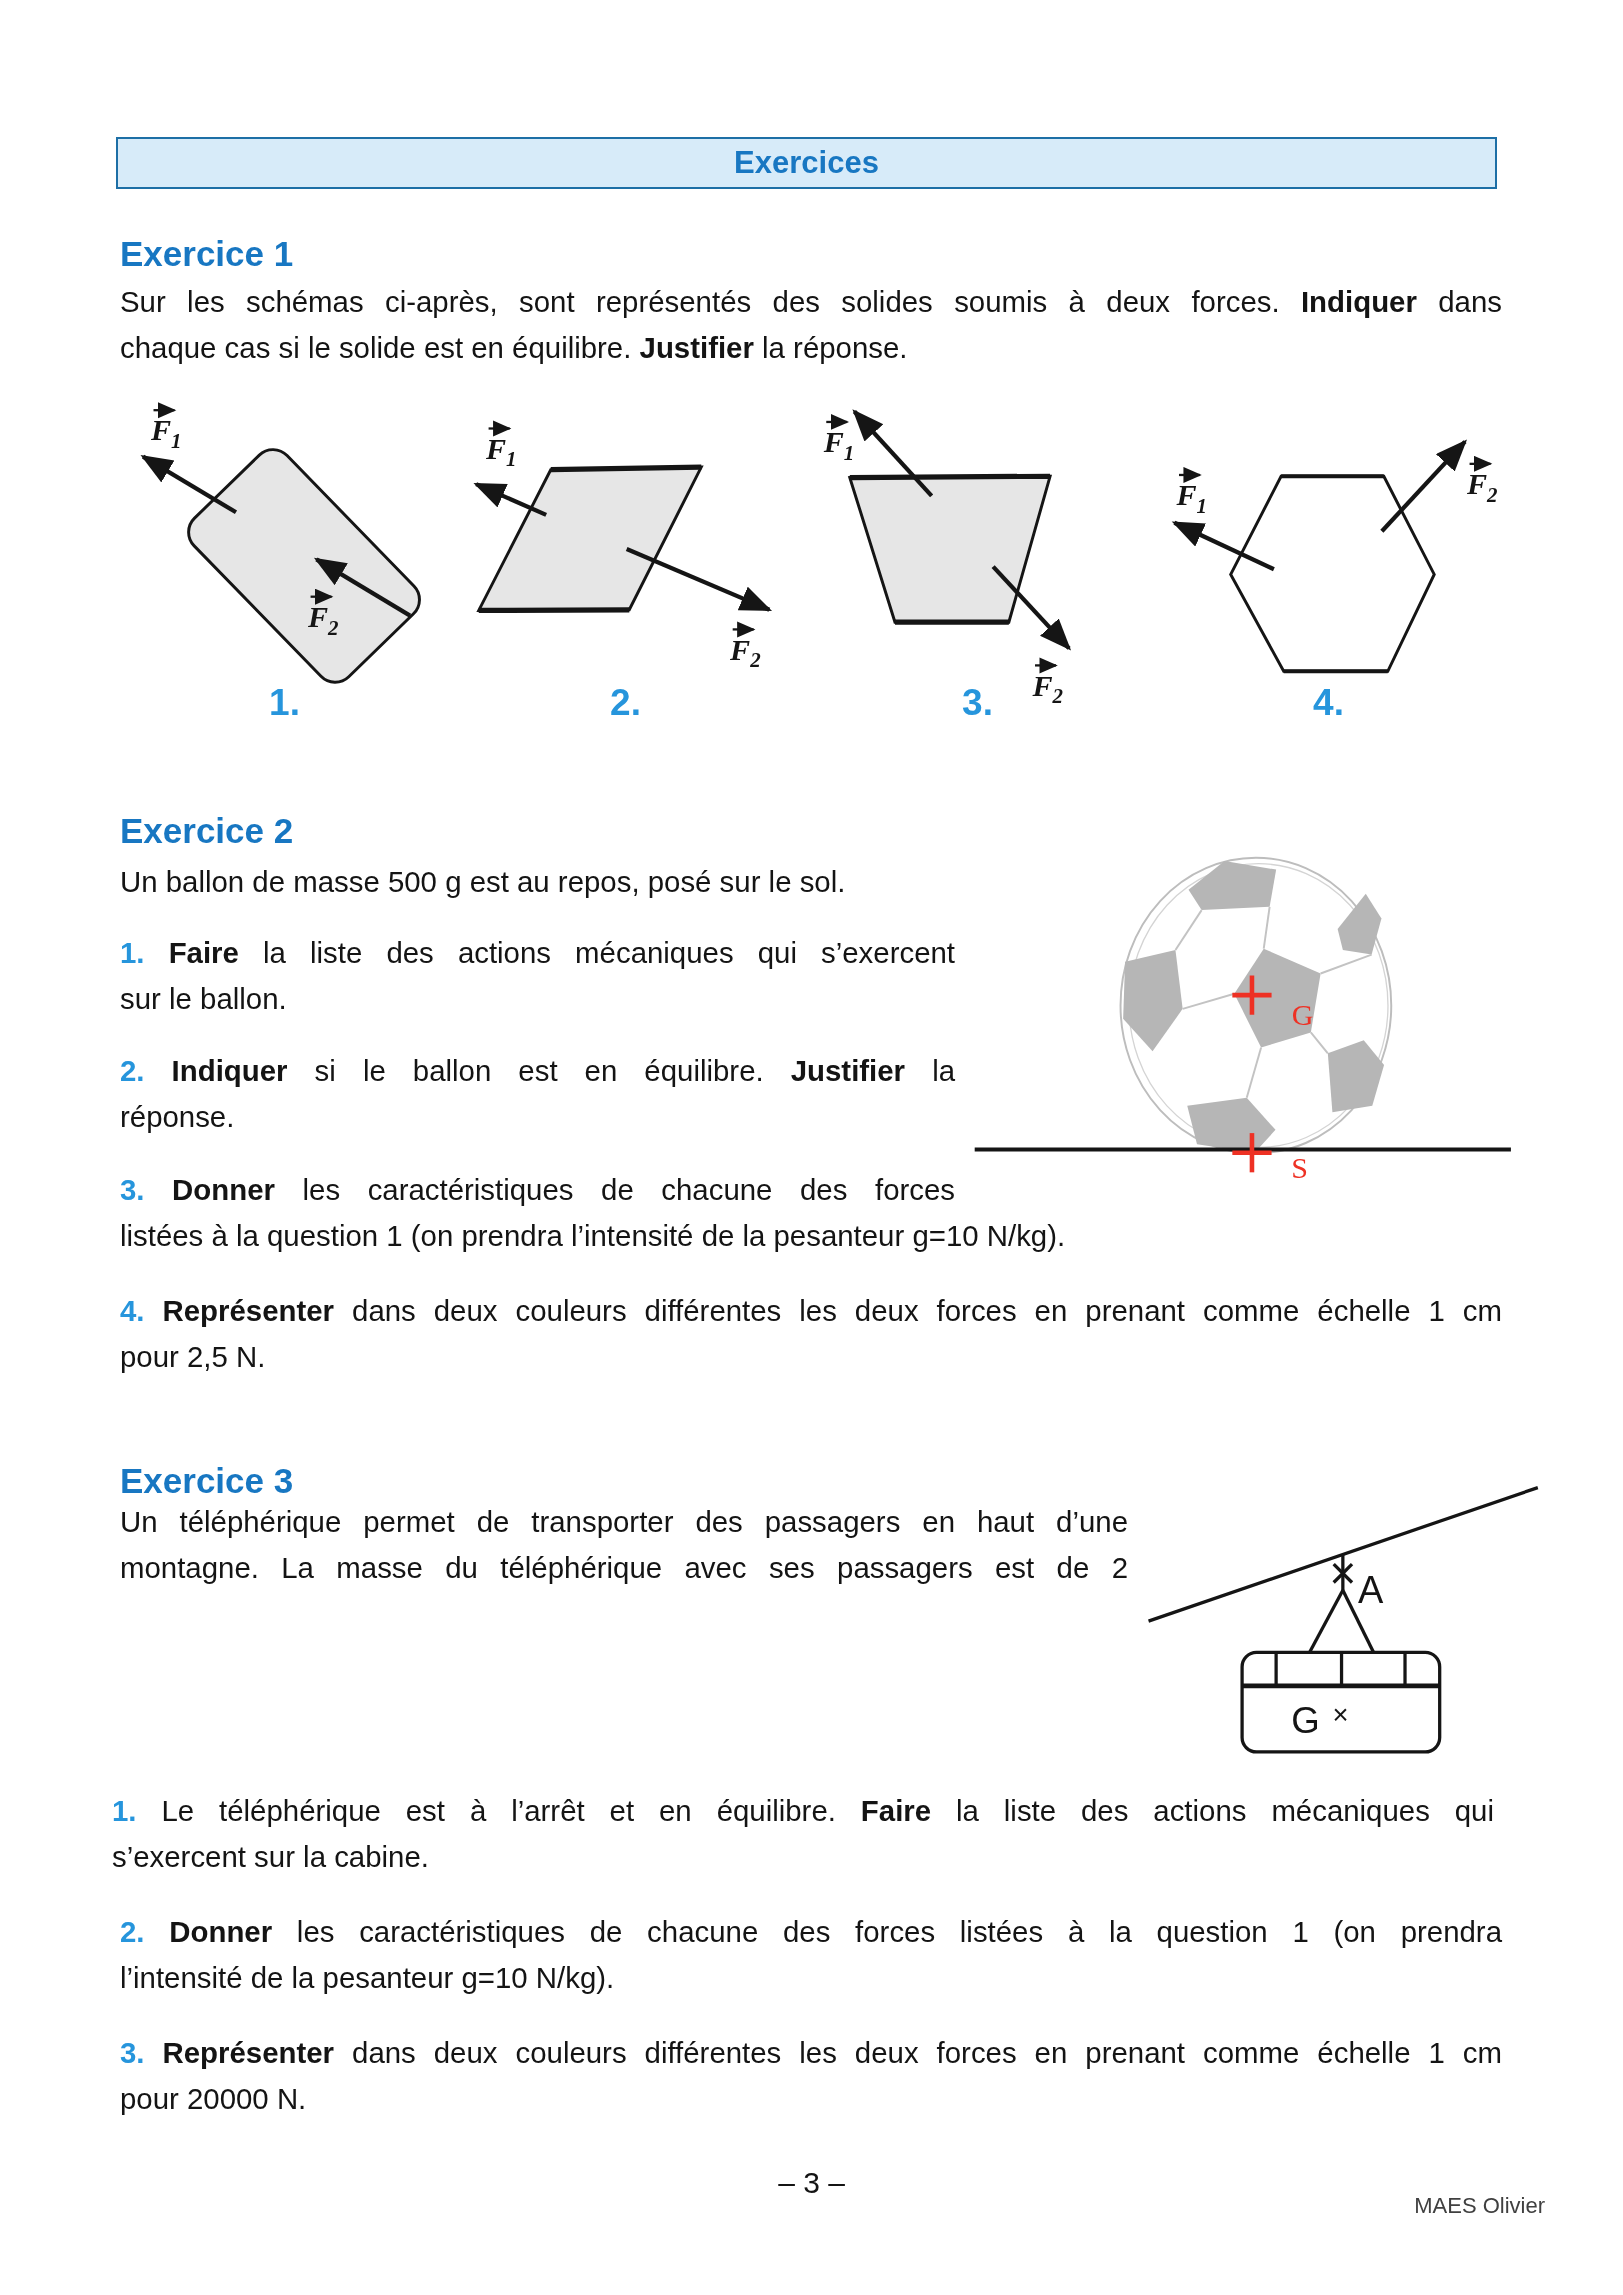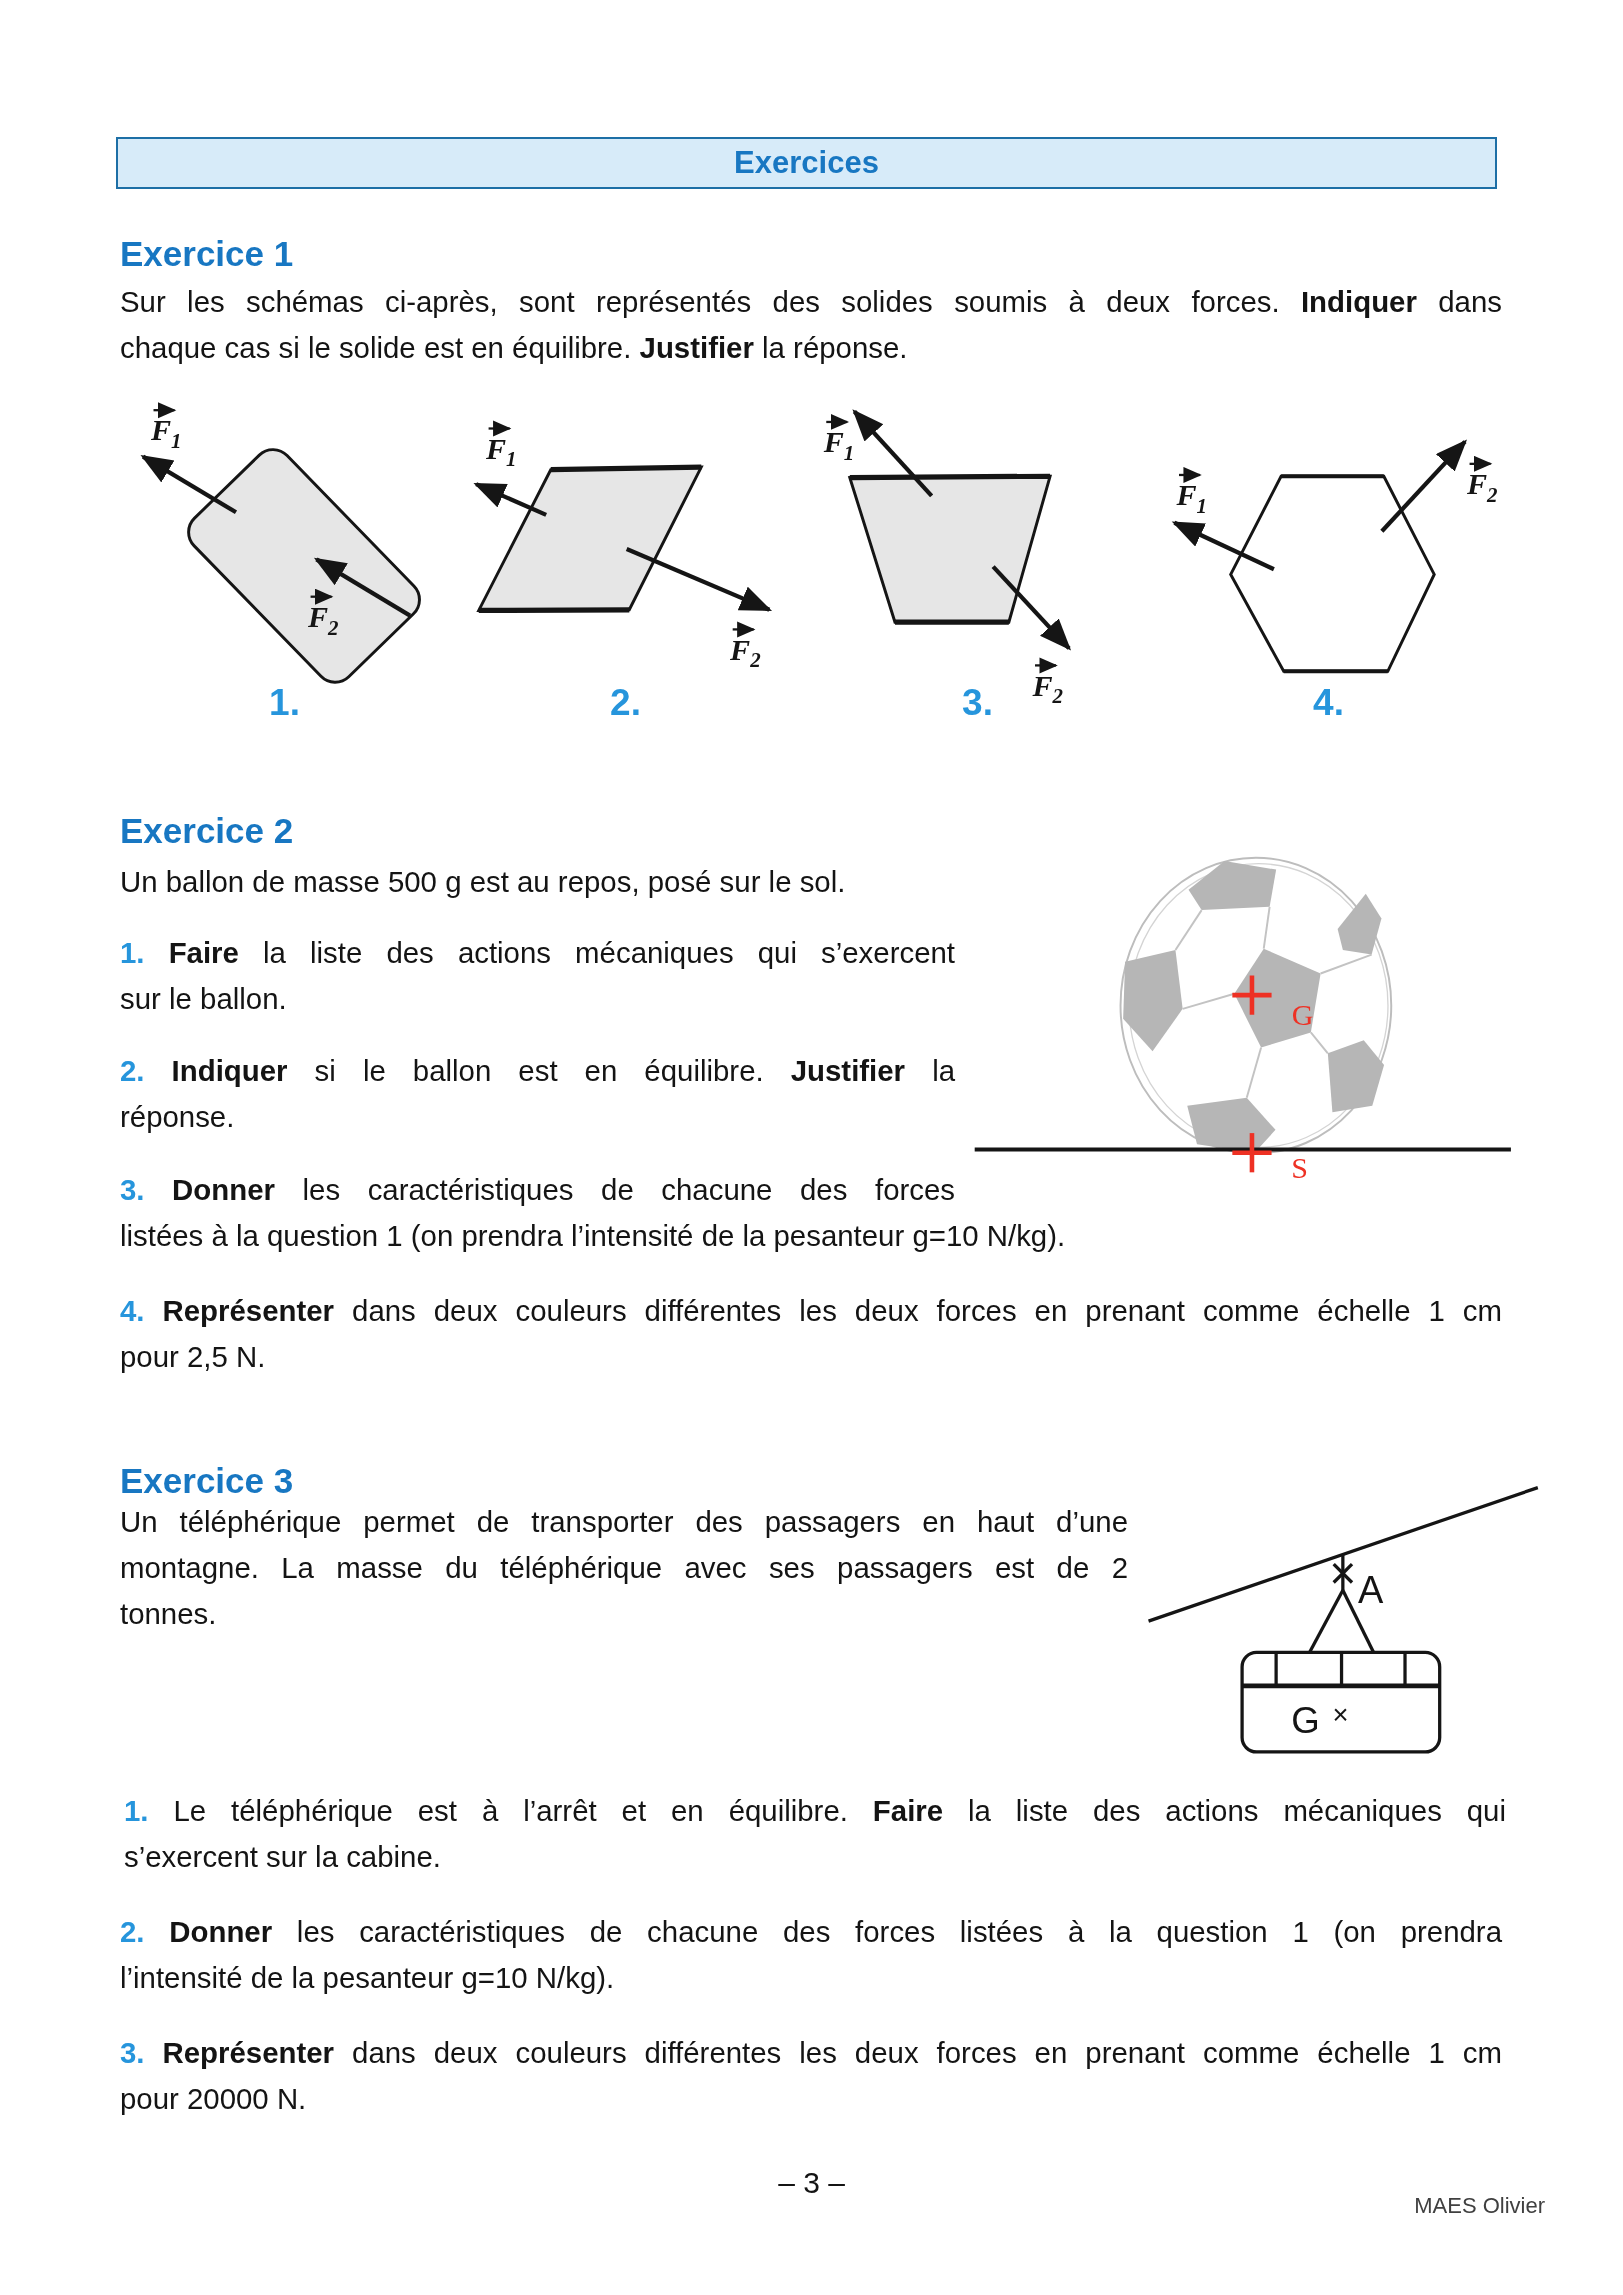--- a/index.html
+++ b/index.html
@@ -200,21 +200,20 @@
       <line class="redmark" x1="1914" y1="1732" x2="1914" y2="1792"></line>
       <text class="redletter" x="1974" y="1801">S</text>
     </g>
   </svg>
 
   <div class="abs heading" style="left:120px;top:1461px;">Exercice 3</div>
 
   <div class="abs" style="left:120px;top:1499px;width:1008px;">
     <div class="line jall"><span>Un téléphérique permet de transporter des passagers en haut d’une</span></div>
     <div class="line jall"><span>montagne. La masse du téléphérique avec ses passagers est de 2</span></div>
-    <div class="line nw"><span>tonnes.</span></div>
   </div>
 
   <svg class="fig" style="left:1106px;top:1466px;width:458px;height:301px;" viewBox="1690 2240 700 460">
     <line class="cable" x1="1755" y1="2477" x2="2350" y2="2273"></line>
     <line class="cable" x1="2052" y1="2375" x2="2052" y2="2430"></line>
     <g>
       <line class="cable" x1="2038" y1="2390" x2="2066" y2="2418"></line>
       <line class="cable" x1="2066" y1="2390" x2="2038" y2="2418"></line>
     </g>
     <text class="a-label" x="2075" y="2450">A</text>
@@ -225,21 +224,21 @@
       <rect x="1898" y="2525" width="302" height="152" rx="22" fill="#ffffff" stroke="#151515" stroke-width="5"></rect>
       <line x1="1898" y1="2576" x2="2200" y2="2576" stroke="#151515" stroke-width="7"></line>
       <line x1="1950" y1="2525" x2="1950" y2="2576" stroke="#151515" stroke-width="5"></line>
       <line x1="2050" y1="2525" x2="2050" y2="2576" stroke="#151515" stroke-width="5"></line>
       <line x1="2147" y1="2525" x2="2147" y2="2576" stroke="#151515" stroke-width="5"></line>
       <text class="cabin-label" x="1973" y="2648">G</text>
       <text class="small-x" x="2036" y="2634">×</text>
     </g>
   </svg>
 
-  <div class="abs" style="left:124px;top:1788px;width:1382px;">
+  <div class="abs" style="left:112px;top:1788px;width:1382px;">
     <div class="line jall"><span class="b" style="color: rgb(38, 149, 220);">1.</span><span> Le téléphérique est à l’arrêt et en équilibre. </span><span class="b">Faire</span><span> la liste des actions mécaniques qui</span></div>
     <div class="line nw"><span>s’exercent sur la cabine.</span></div>
   </div>
 
   <div class="abs" style="left:120px;top:1909px;width:1382px;">
     <div class="line jall"><span class="b" style="color: rgb(38, 149, 220);">2.</span><span> </span><span class="b">Donner</span><span> les caractéristiques de chacune des forces listées à la question 1 (on prendra</span></div>
     <div class="line nw"><span>l’intensité de la pesanteur g=10 N/kg).</span></div>
   </div>
 
   <div class="abs" style="left:120px;top:2030px;width:1382px;">

